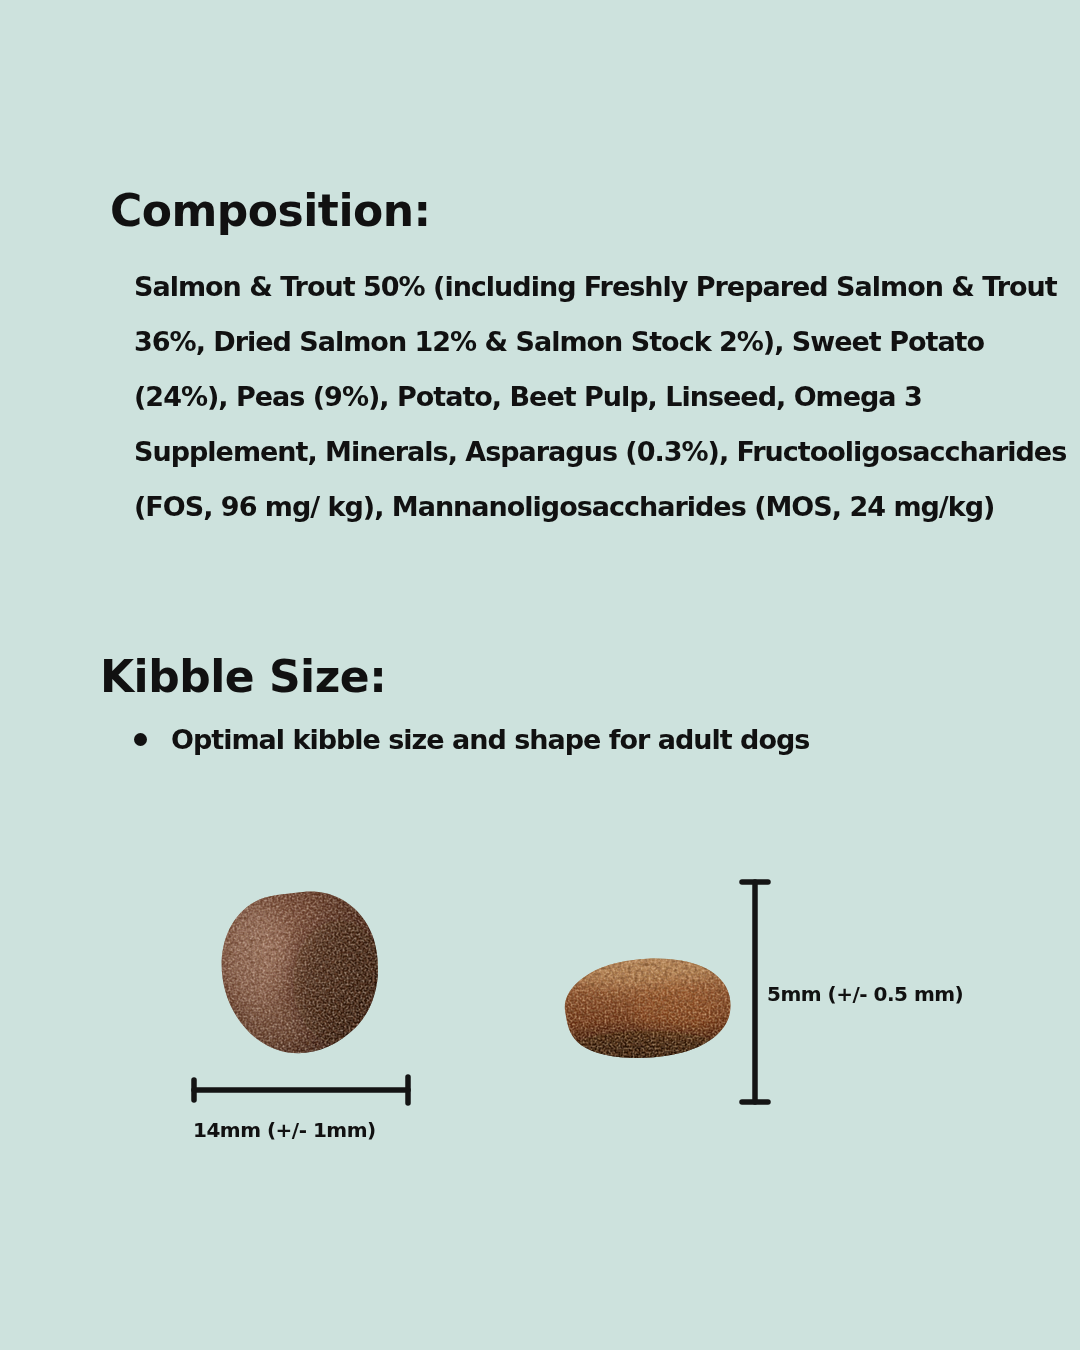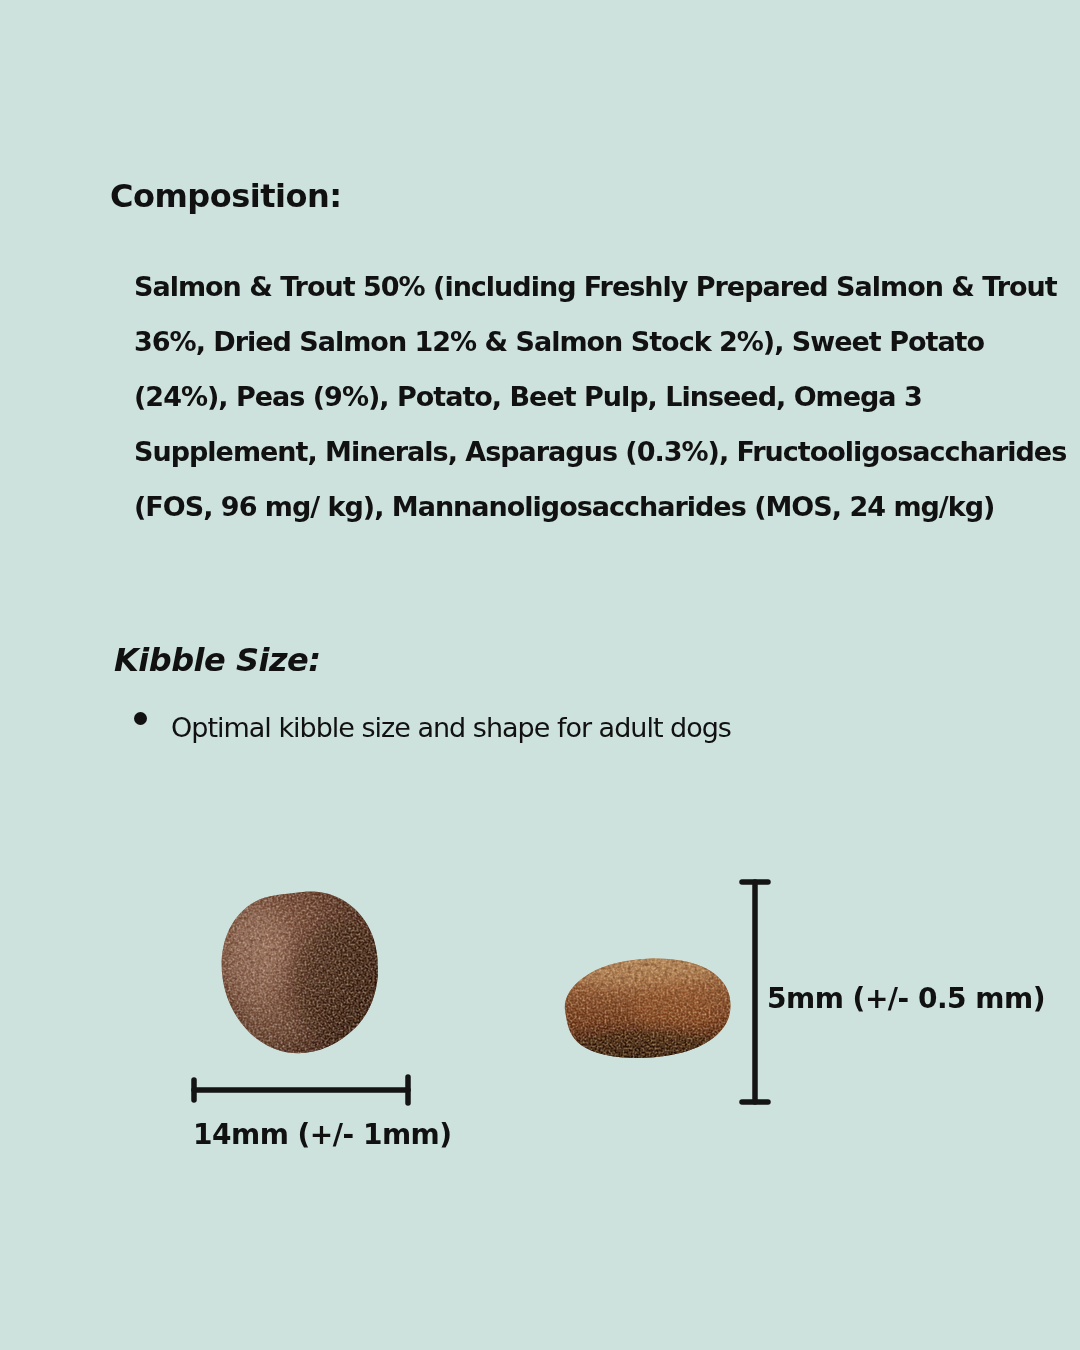--- a/index.html
+++ b/index.html
@@ -8,66 +8,67 @@
     height: 1350px;
     position: relative;
     overflow: hidden;
     background: #cde2dd;
     color: #111111;
     font-family: "DejaVu Sans", "Liberation Sans", sans-serif;
   }
   .abs { position: absolute; }
 
   .heading {
-    font-size: 32px;
+    font-size: 44px;
     font-weight: 700;
     letter-spacing: -0.5px;
     line-height: 1.1;
     white-space: nowrap;
   }
   #composition-heading { left: 110px; top: 158px; }
   #composition-body {
     left: 106px;
     top: 232px;
     width: 950px;
     font-size: 27px;
     font-weight: 700;
     letter-spacing: -1px;
     line-height: 55px;
     white-space: pre-line;
     margin-left: 28px;
   }
-  #kibble-heading { left: 114px; top: 616px; font-style: italic; }
+  #kibble-heading { left: 100px; top: 616px; }
 
   #kibble-bullets {
     left: 134px;
     top: 712px;
     list-style: none;
     margin: 0;
     padding: 0;
   }
   #kibble-bullets li {
     display: flex;
+    align-items: center;
     height: 55px;
     font-size: 27px;
-    font-weight: 400;
+    font-weight: 700;
     letter-spacing: -1px;
     white-space: nowrap;
   }
   .bullet-dot {
     width: 13px;
     height: 13px;
     border-radius: 50%;
     background: #111111;
     margin-right: 24px;
     flex: 0 0 auto;
   }
 
   .measure-label {
-    font-size: 28px;
+    font-size: 20px;
     font-weight: 700;
     letter-spacing: -0.5px;
     white-space: nowrap;
   }
   #width-label  { left: 193px; top: 1106px; margin-top: 12px; }
   #height-label { left: 767px; top: 982px; }
 
   #left-kibble   { left: 213px; top: 886px; }
   #right-kibble  { left: 555px; top: 950px; }
   #width-line    { left: 188px; top: 1072px; }

